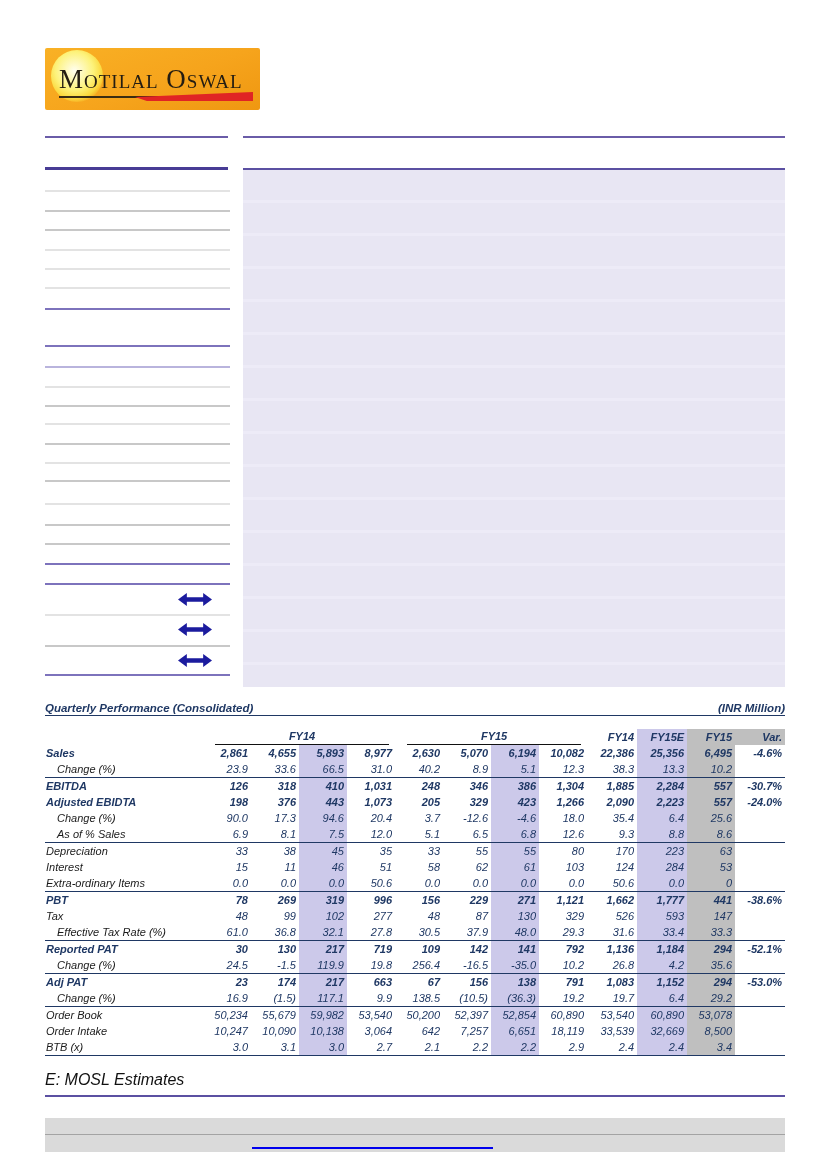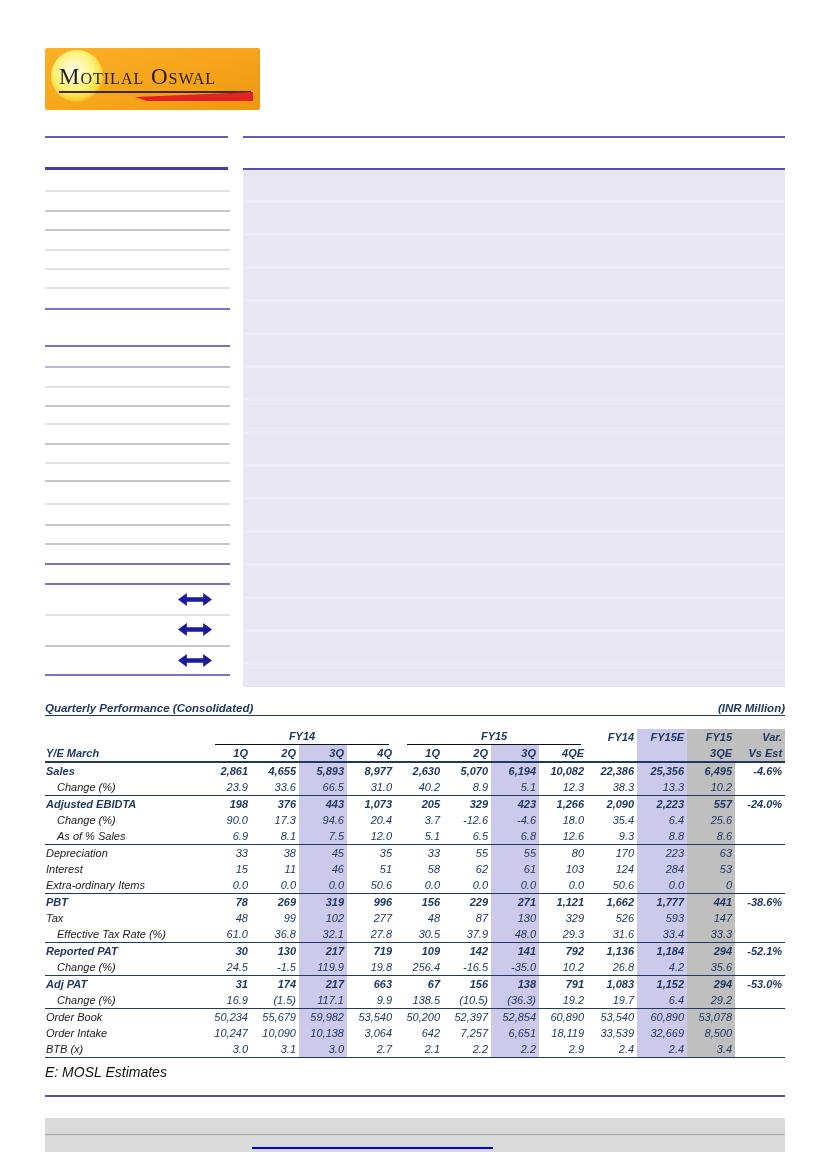--- a/index.html
+++ b/index.html
@@ -4,21 +4,21 @@
 <style>
   html,body{margin:0;padding:0;background:#ffffff;}
   body{width:827px;height:1169px;position:relative;font-family:"Liberation Sans",sans-serif;overflow:hidden;}
   .abs{position:absolute;}
 
   
   .logo{left:45px;top:48px;width:215px;height:62px;background:linear-gradient(160deg,#f9b125 0%,#f6a41c 55%,#ef9711 100%);border-radius:2px;overflow:hidden;}
   .logo-glow{position:absolute;left:6px;top:2px;width:52px;height:52px;border-radius:50%;
     background:radial-gradient(circle at 45% 40%, #fffef0 0%, #fdf27a 45%, #fbd93e 65%, rgba(250,200,40,0) 78%);}
   .logo-text{position:absolute;left:14px;top:16px;width:192px;font-family:"Liberation Serif",serif;
-    font-variant:small-caps;font-size:23px;letter-spacing:1px;color:#241d12;border-bottom:2px solid #3a2c12;
+    font-variant:small-caps;font-size:27px;letter-spacing:1px;color:#241d12;border-bottom:2px solid #3a2c12;
     padding-bottom:1px;white-space:nowrap;}
   .logo-swoosh{position:absolute;right:7px;bottom:9px;width:118px;height:9px;background:#e02424;
     clip-path:polygon(0 55%,100% 0,100% 100%,10% 100%);}
 
   
   .hr{height:2px;background:#6a5ca8;}
   .hr-thick{height:3px;background:#483c95;}
   .sidebar{left:45px;top:130px;width:185px;height:560px;}
   .sline{position:absolute;left:0;width:185px;}
   .sline.g1{height:2px;background:#e3e3e3;}
@@ -41,21 +41,21 @@
   .lbl{text-align:left;color:#1a1a1a;padding-left:1px!important;}
   .indent{padding-left:12px!important;}
   tr.bold td{font-weight:bold;color:#1f3864;}
   tr.rule td{border-bottom:1px solid #1f3864;}
   tr.subheader td{border-bottom:2px solid #1f3864;font-weight:bold;color:#1f3864;}
   td.hl{background:#ccc9ea;}
   td.gr{background:#bfbfbf;}
   td.group{padding:0 2px!important;}
   .group-inner{display:block;text-align:center;font-weight:bold;color:#1f3864;border-bottom:1px solid #111111;margin:0 4px 0 10px;}
   td.yr{font-weight:bold;color:#1f3864;}
-  .qt-footnote{font-size:14px;color:#111111;margin-top:6px;}
+  .qt-footnote{font-size:16px;color:#111111;margin-top:15px;}
 
   
   .footer-rule{left:45px;top:1095px;width:740px;height:2px;background:#5b50a2;}
   .footer-band{left:45px;top:1118px;width:740px;height:34px;background:#dadada;}
   .footer-divider{position:absolute;left:0;top:16px;width:740px;height:1px;background:#a3a3a3;}
   .footer-link{position:absolute;left:207px;top:29px;width:241px;height:2px;background:#0000ee;}
 </style>
 </head>
 <body>
 
@@ -128,35 +128,20 @@
           <span class="group-inner">FY14</span>
         </td>
         <td class="group" colspan="4">
           <span class="group-inner">FY15</span>
         </td>
         <td class="num yr">FY14</td>
         <td class="num yr hl">FY15E</td>
         <td class="num yr gr">FY15</td>
         <td class="num yr gr">Var.</td>
       </tr>
-      <tr class="subheader">
-        <td class="lbl" style="color:#1f3864;">Y/E March</td>
-        <td class="num">1Q</td>
-        <td class="num">2Q</td>
-        <td class="num hl">3Q</td>
-        <td class="num">4Q</td>
-        <td class="num">1Q</td>
-        <td class="num">2Q</td>
-        <td class="num hl">3Q</td>
-        <td class="num">4QE</td>
-        <td class="num"></td>
-        <td class="num hl"></td>
-        <td class="num gr">3QE</td>
-        <td class="num gr">Vs Est</td>
-      </tr>
     </tbody>
     <tbody id="qt-body">
         <tr class="bold">
           <td class="lbl">Sales</td>
           <td class="num">2,861</td>
           <td class="num">4,655</td>
           <td class="num hl">5,893</td>
           <td class="num">8,977</td>
           <td class="num">2,630</td>
           <td class="num">5,070</td>
@@ -176,20 +161,35 @@
           <td class="num">40.2</td>
           <td class="num">8.9</td>
           <td class="num hl">5.1</td>
           <td class="num">12.3</td>
           <td class="num">38.3</td>
           <td class="num hl">13.3</td>
           <td class="num gr">10.2</td>
           <td class="num"></td>
         </tr>
         <tr class="bold">
+          <td class="lbl">EBITDA</td>
+          <td class="num">126</td>
+          <td class="num">318</td>
+          <td class="num hl">410</td>
+          <td class="num">1,031</td>
+          <td class="num">248</td>
+          <td class="num">346</td>
+          <td class="num hl">386</td>
+          <td class="num">1,304</td>
+          <td class="num">1,885</td>
+          <td class="num hl">2,284</td>
+          <td class="num gr">557</td>
+          <td class="num">-30.7%</td>
+        </tr>
+        <tr class="bold">
           <td class="lbl">Adjusted EBIDTA</td>
           <td class="num">198</td>
           <td class="num">376</td>
           <td class="num hl">443</td>
           <td class="num">1,073</td>
           <td class="num">205</td>
           <td class="num">329</td>
           <td class="num hl">423</td>
           <td class="num">1,266</td>
           <td class="num">2,090</td>
@@ -342,21 +342,21 @@
           <td class="num">-16.5</td>
           <td class="num hl">-35.0</td>
           <td class="num">10.2</td>
           <td class="num">26.8</td>
           <td class="num hl">4.2</td>
           <td class="num gr">35.6</td>
           <td class="num"></td>
         </tr>
         <tr class="bold">
           <td class="lbl">Adj PAT</td>
-          <td class="num">31</td>
+          <td class="num">23</td>
           <td class="num">174</td>
           <td class="num hl">217</td>
           <td class="num">663</td>
           <td class="num">67</td>
           <td class="num">156</td>
           <td class="num hl">138</td>
           <td class="num">791</td>
           <td class="num">1,083</td>
           <td class="num hl">1,152</td>
           <td class="num gr">294</td>

